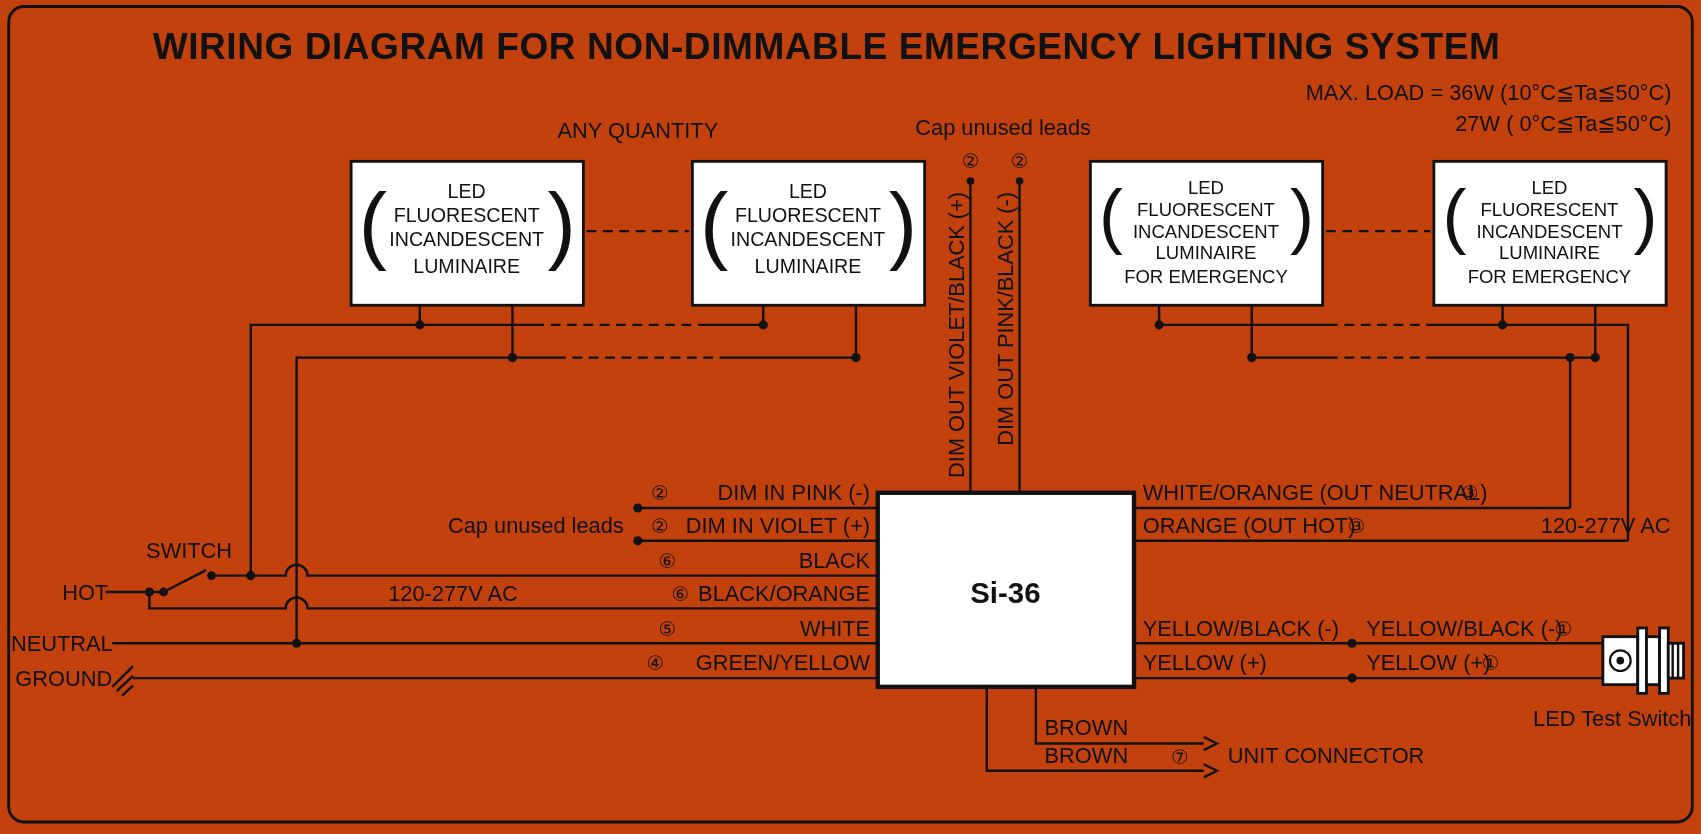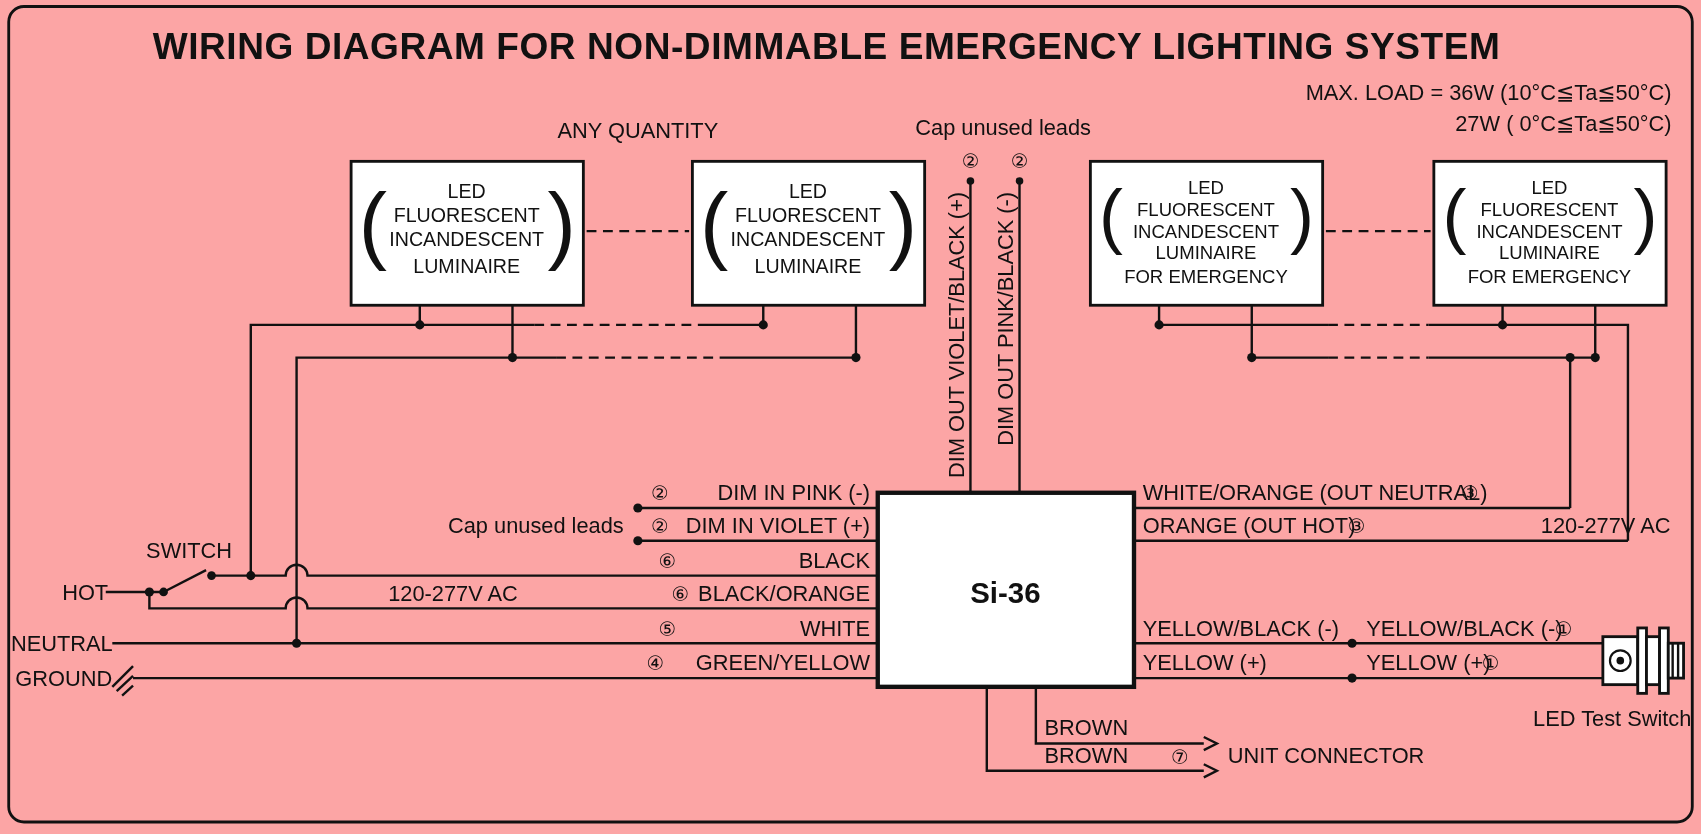--- a/index.html
+++ b/index.html
@@ -1,16 +1,16 @@
 <!DOCTYPE html>
 <html><head>
 <meta charset="utf-8">
 <style>
   html,body{margin:0;padding:0;background:#fff;}
-  .stage{position:relative;width:1701px;height:834px;background:#fca5a5;overflow:hidden;}
+  .stage{position:relative;width:1701px;height:834px;background:#c2410c;overflow:hidden;}
   svg{display:block;}
   .wire{stroke:#111;stroke-width:2.2;fill:none;stroke-linejoin:miter;}
   .dash{stroke-dasharray:9 6;}
   .frame{fill:none;stroke:#111;stroke-width:2.6;}
   .box{fill:#fff;stroke:#111;stroke-width:2.6;}
   .box-thick{fill:#fff;stroke:#111;stroke-width:4;}
   .dot{fill:#111;stroke:none;}
   text{fill:#111;font-family:"Liberation Sans","DejaVu Sans",sans-serif;}
   .title{font-size:34px;font-weight:bold;letter-spacing:.5px;}
   .lbl{font-size:20px;}

